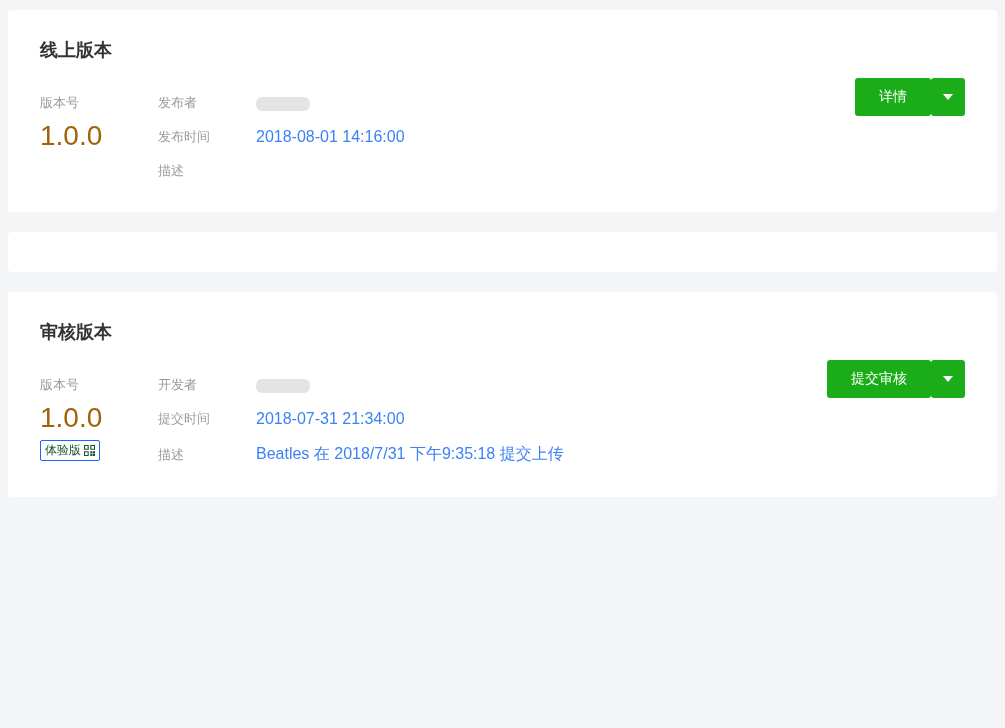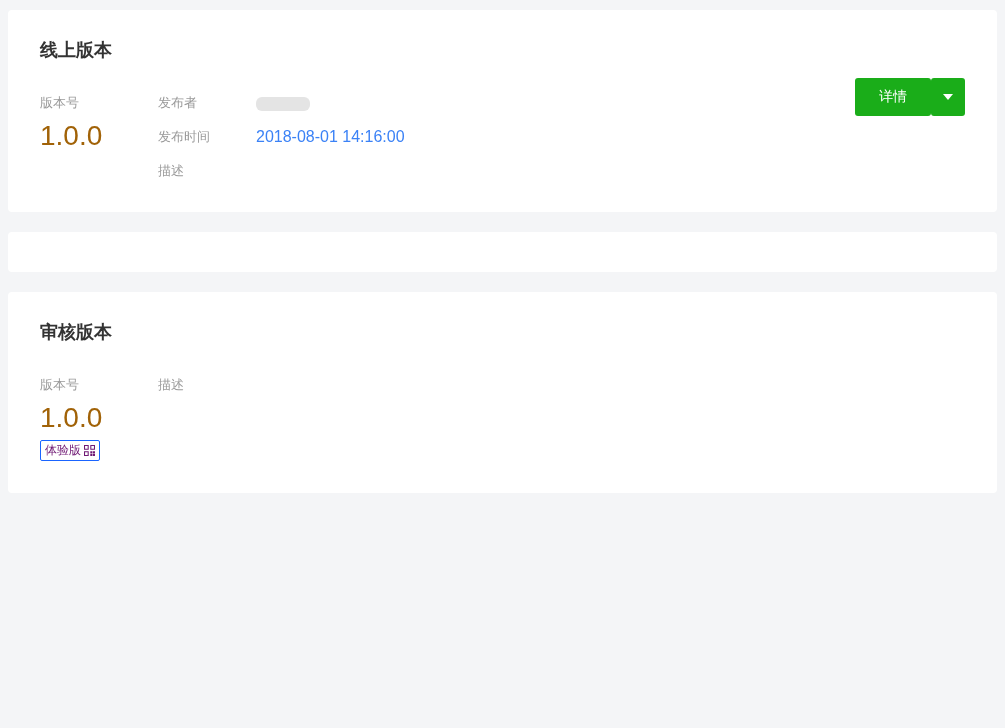--- a/index.html
+++ b/index.html
@@ -42,21 +42,21 @@
     .version-number {
       font-size: 28px;
       color: #a16207;
       font-weight: 400;
     }
     .trial-badge {
       display: inline-flex;
       align-items: center;
       gap: 3px;
       border: 1px solid #1a64ff;
-      color: #701a75;
+      color: #14532d;
       font-size: 12px;
       padding: 1px 4px;
       border-radius: 2px;
       margin-top: 6px;
       font-family: Liberation Serif, serif;
     }
     .trial-badge svg {
       width: 11px;
       height: 11px;
     }
@@ -180,18 +180,33 @@
       <span class="trial-badge">
         <span>体验版</span>
         <svg viewBox="0 0 21 21">
             <path fill="currentColor" d="M0 0h9v9H0V0zm2 2v5h5V2H2zm10-2h9v9h-9V0zm2 2v5h5V2h-5zM0 12h9v9H0v-9zm2 2v5h5v-5H2zm10-2h4v4h-4v-4zm5 0h4v4h-4v-4zm-5 5h4v4h-4v-4zm5 0h4v4h-4v-4z"></path>
           </svg>
       </span>
     </div>
 
     <div class="detail-col">
       <div class="detail-line">
+        <span class="detail-label">开发者</span>
+        <span class="detail-value"><span class="redacted"></span></span>
+      </div>
+      <div class="detail-line">
+        <span class="detail-label">提交时间</span>
+        <span class="detail-value">2018-07-31 21:34:00</span>
+      </div>
+      <div class="detail-line">
         <span class="detail-label">描述</span>
-      </div>
-    </div>
-  </div>
-
+        <span class="detail-value">Beatles 在 2018/7/31 下午9:35:18 提交上传</span>
+      </div>
+    </div>
+  </div>
+
+  <div class="actions">
+    <button class="btn-primary">提交审核</button>
+    <button class="btn-dropdown">
+      <span class="chevron-down"></span>
+    </button>
+  </div>
 </div>
 
 </body></html>

